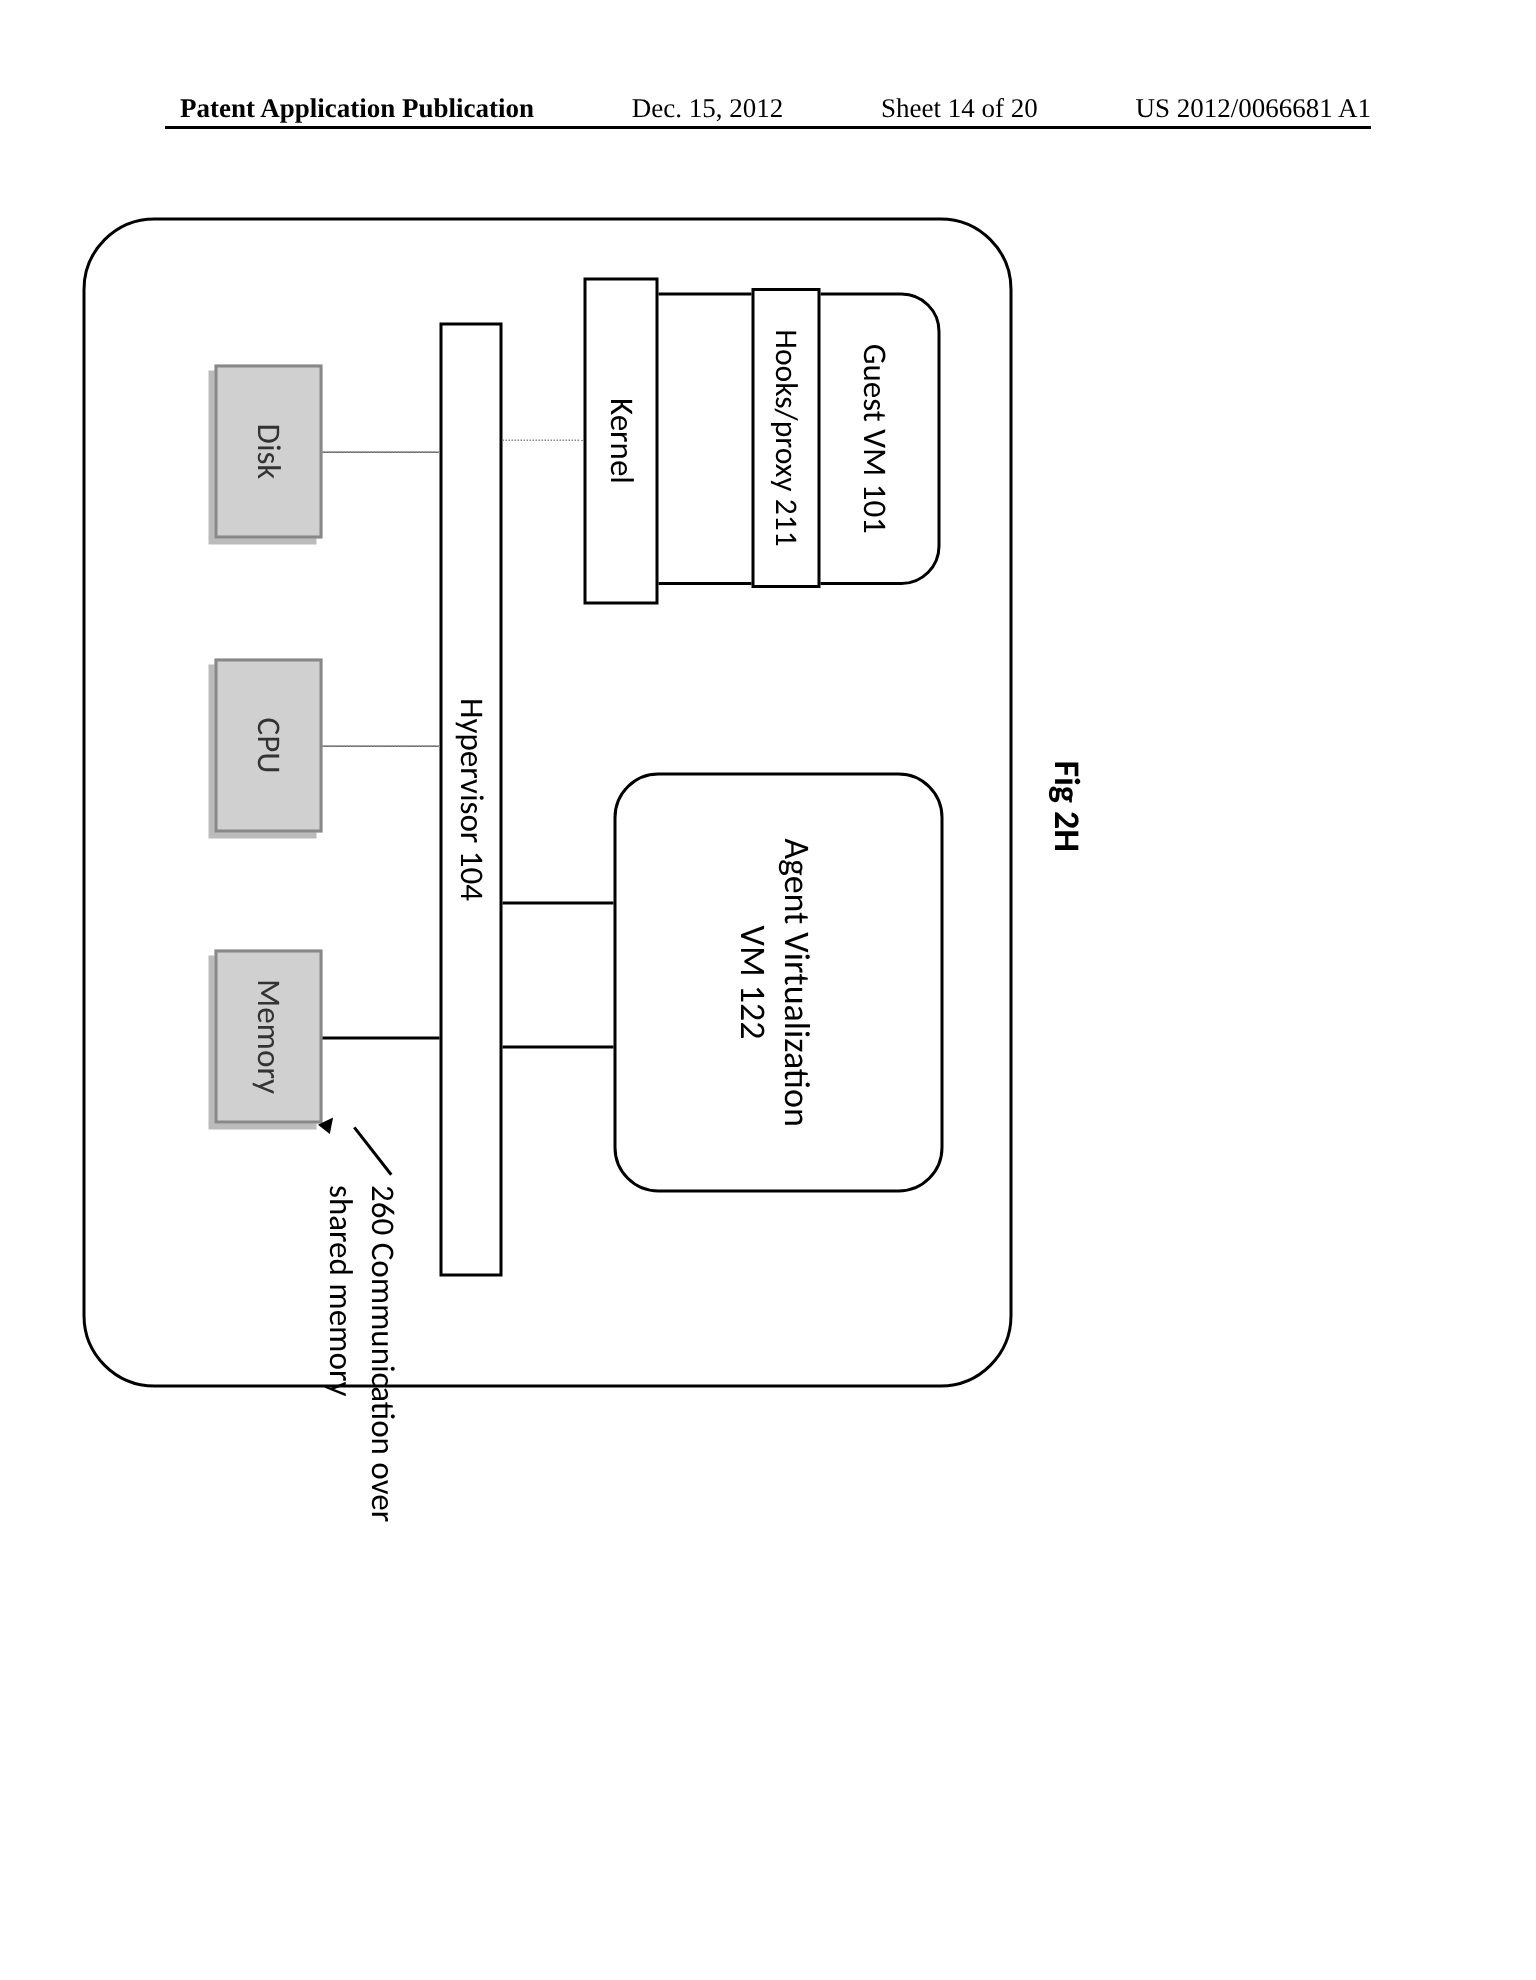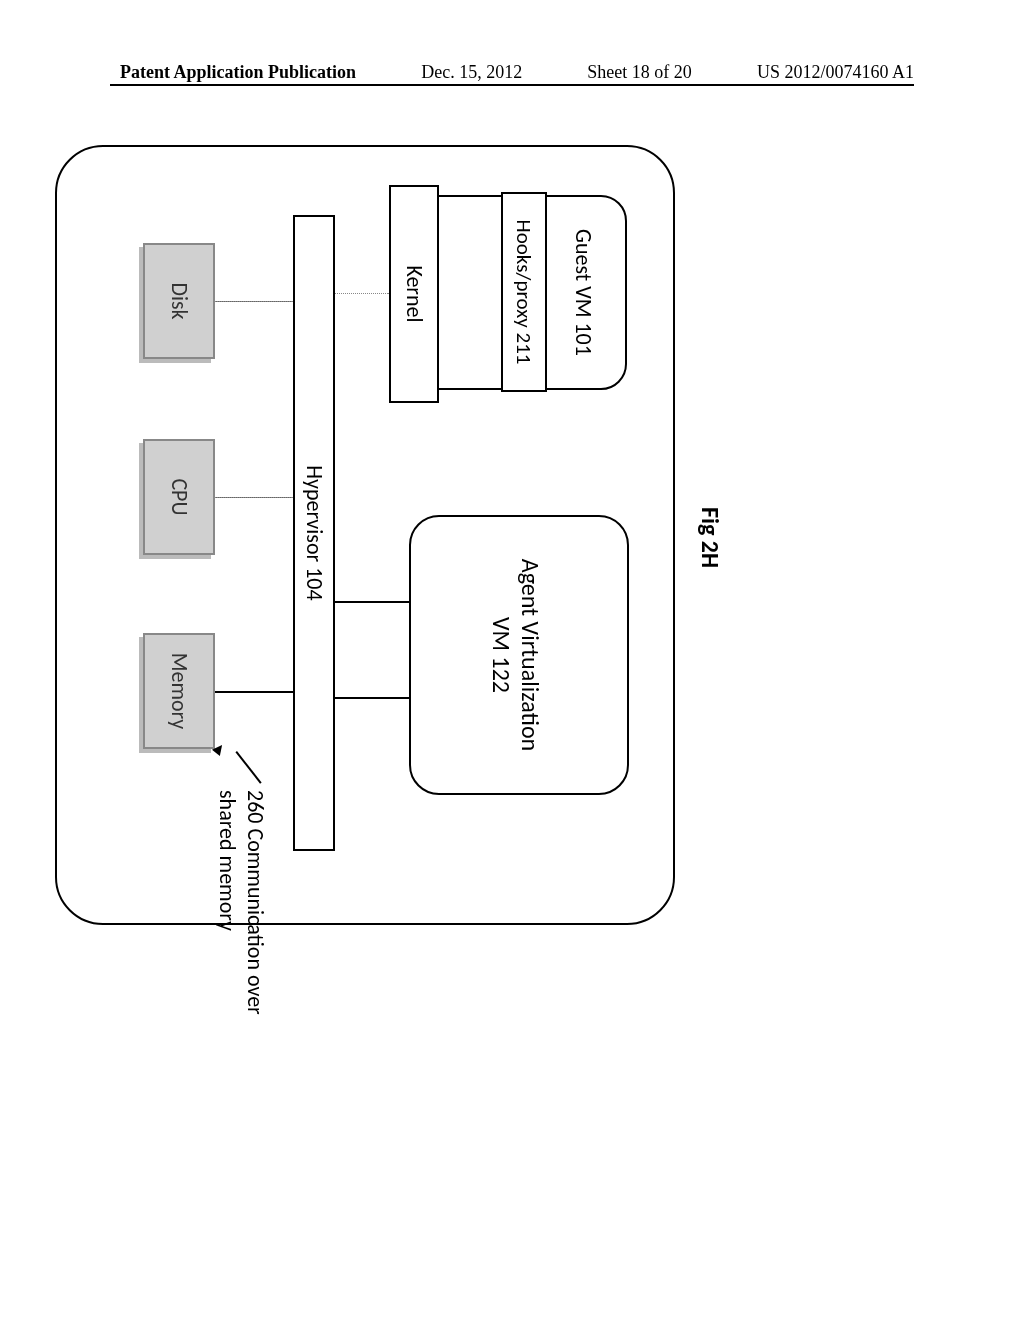--- a/index.html
+++ b/index.html
@@ -188,22 +188,22 @@
     border-bottom: 5px solid transparent;
     transform: rotate(38deg);
   }
 </style>
 </head>
 <body>
 
 <div class="header">
   <span class="header-left">Patent Application Publication</span>
   <span>Dec. 15, 2012</span>
-  <span>Sheet 18 of 20</span>
-  <span>US 2012/0074160 A1</span>
+  <span>Sheet 14 of 20</span>
+  <span>US 2012/0066681 A1</span>
 </div>
 <div class="header-rule"></div>
 
 <div class="fig">
   <div class="fig-canvas">
 
     <div class="fig-title">Fig 2H</div>
 
     <div class="outer-box"></div>
 

